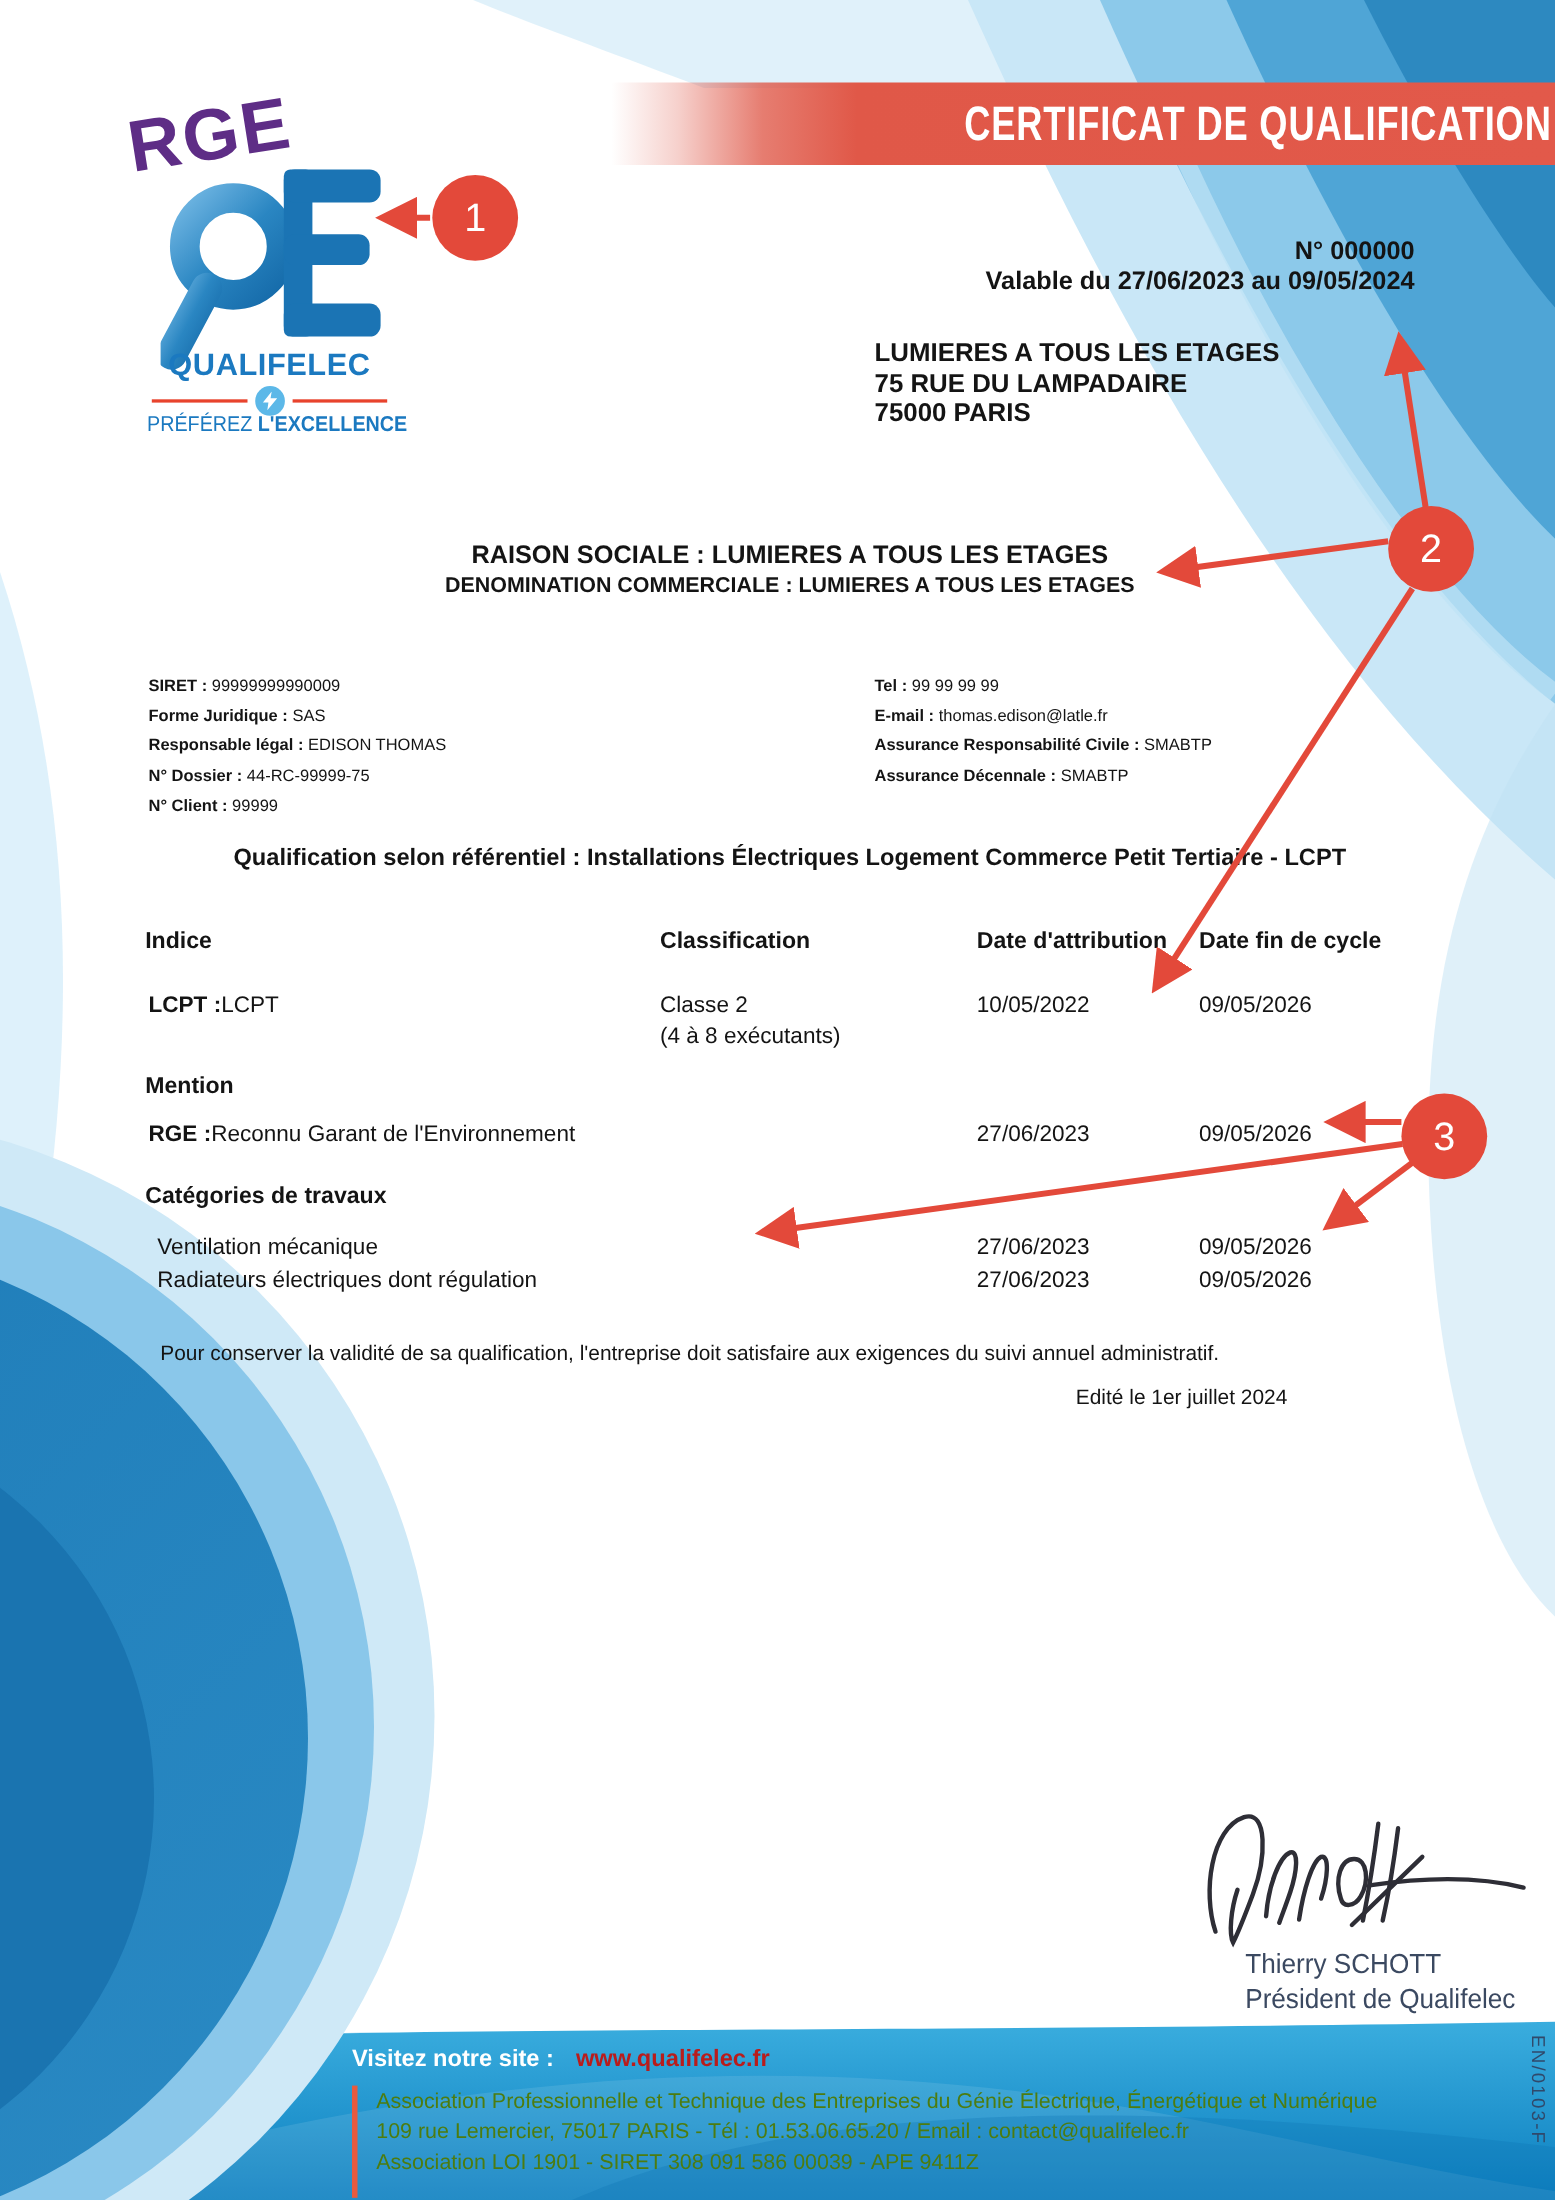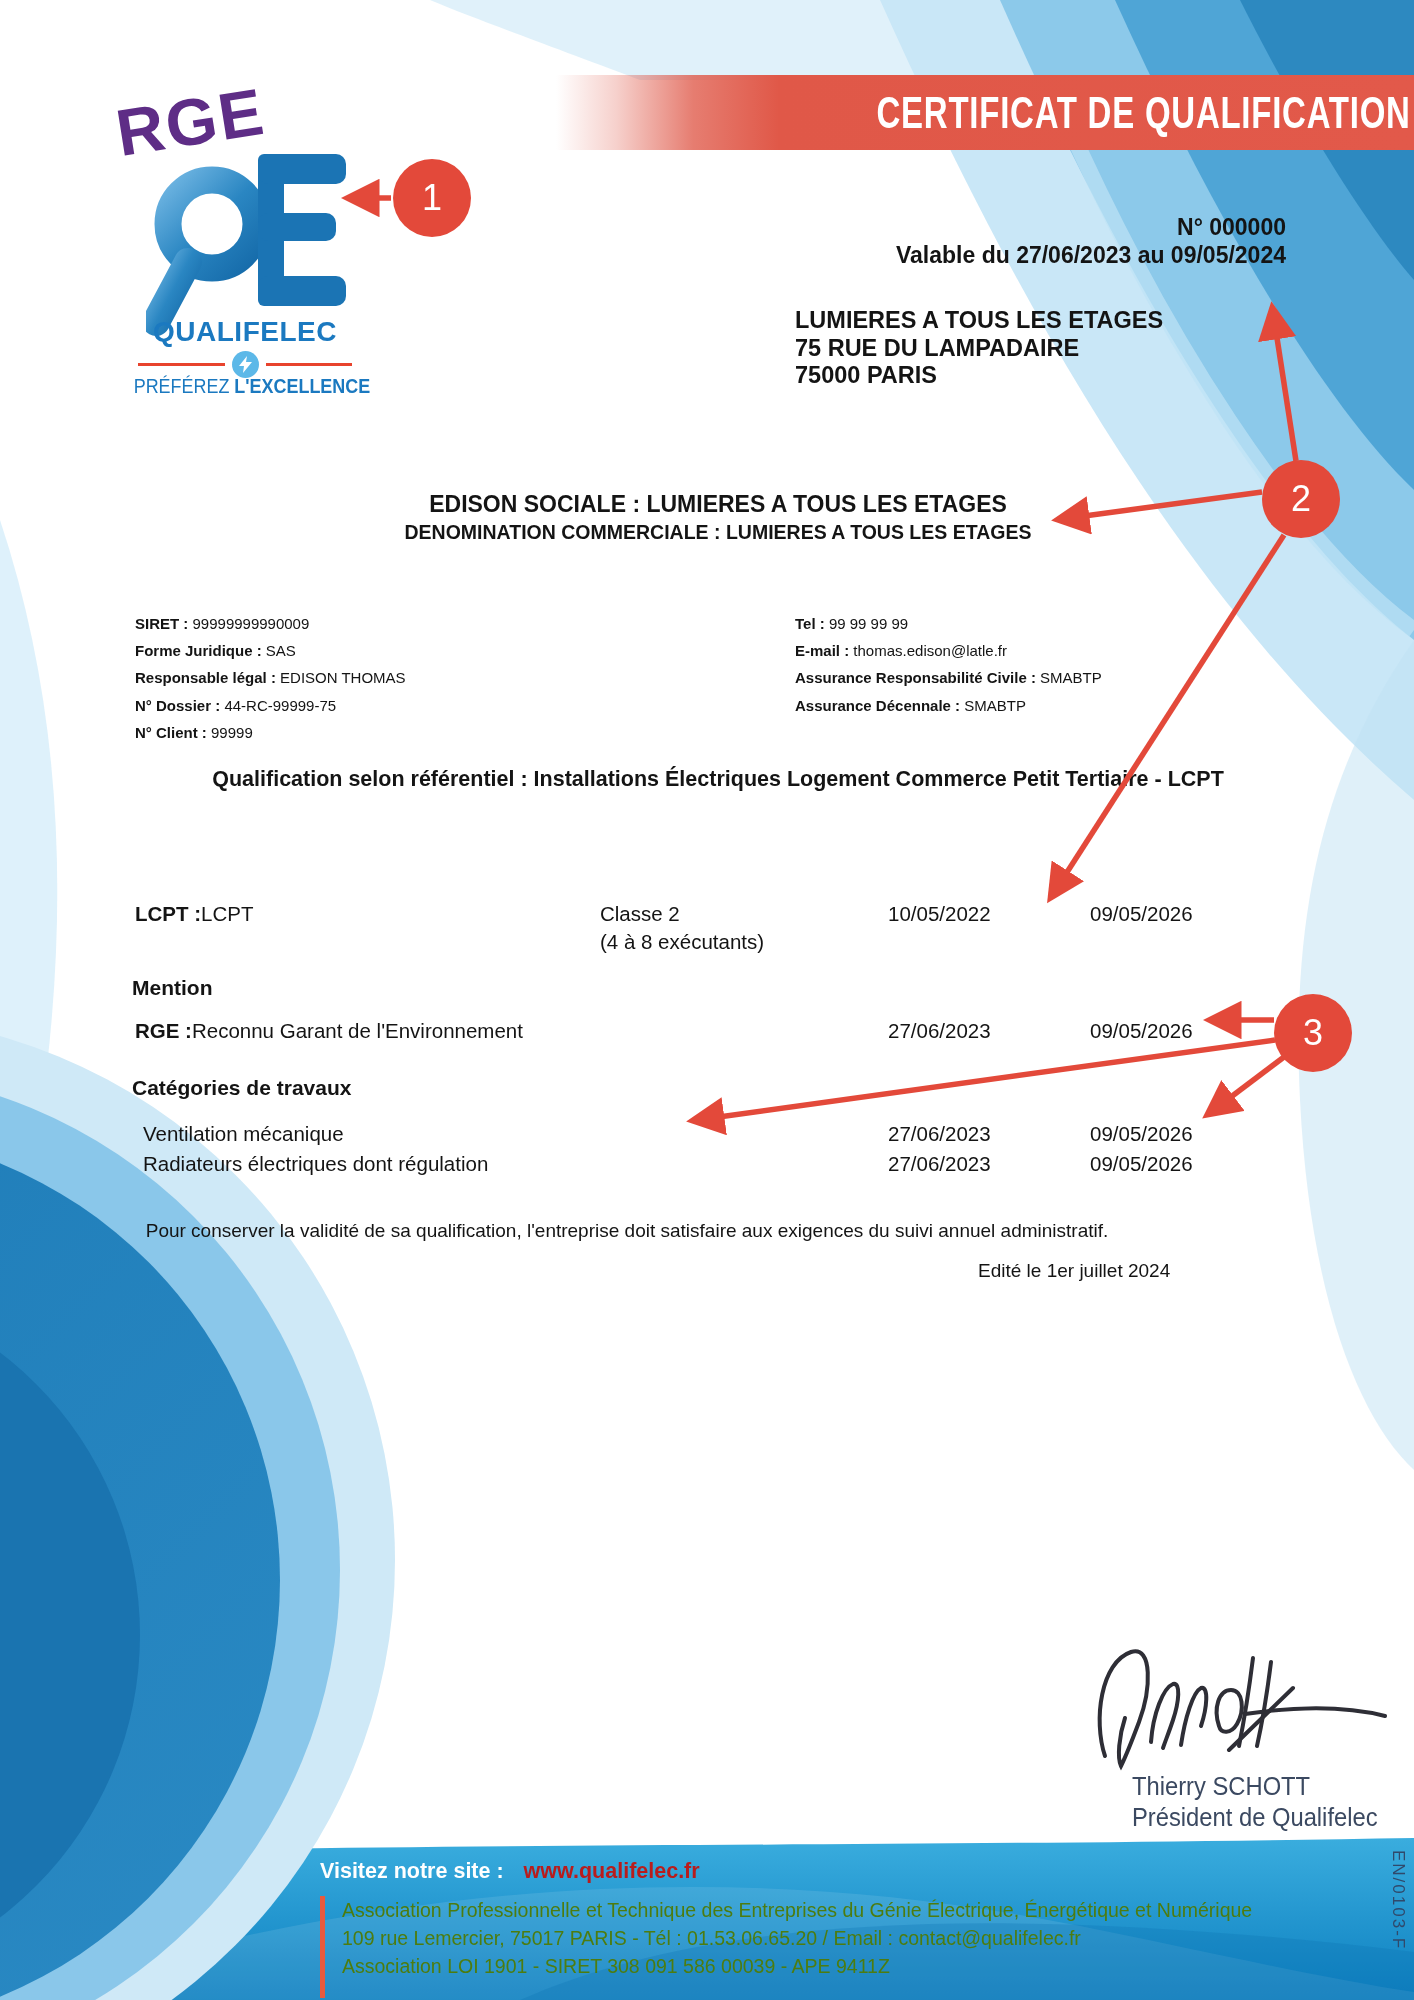--- a/index.html
+++ b/index.html
@@ -142,21 +142,21 @@
     <div>Valable du 27/06/2023 au 09/05/2024</div>
   </div>
 
   <div class="abs recipient">
     <div>LUMIERES A TOUS LES ETAGES</div>
     <div>75 RUE DU LAMPADAIRE</div>
     <div>75000 PARIS</div>
   </div>
 
   <div class="abs raison">
-    <span>EDISON SOCIALE :</span>
+    <span>RAISON SOCIALE :</span>
     <span>LUMIERES A TOUS LES ETAGES</span>
   </div>
   <div class="abs denom">
     <span>DENOMINATION COMMERCIALE :</span>
     <span>LUMIERES A TOUS LES ETAGES</span>
   </div>
 
   <div class="abs details details-left">
     <div><span class="lb">SIRET :</span> <span>99999999990009</span></div>
     <div><span class="lb">Forme Juridique :</span> <span>SAS</span></div>
@@ -167,20 +167,26 @@
 
   <div class="abs details details-right">
     <div><span class="lb">Tel :</span> <span>99 99 99 99</span></div>
     <div><span class="lb">E-mail :</span> <span>thomas.edison@latle.fr</span></div>
     <div><span class="lb">Assurance Responsabilité Civile :</span> <span>SMABTP</span></div>
     <div><span class="lb">Assurance Décennale :</span> <span>SMABTP</span></div>
   </div>
 
   <div class="abs qual-title">Qualification selon référentiel : Installations Électriques Logement Commerce Petit Tertiaire - LCPT</div>
 
+  <div class="abs trow th" style="top:844px;">
+    <span class="c1">Indice</span>
+    <span class="c2">Classification</span>
+    <span class="c3">Date d'attribution</span>
+    <span class="c4">Date fin de cycle</span>
+  </div>
 
   <div class="abs trow" style="top:902px;">
     <span class="c1r"><b>LCPT :</b><span> LCPT</span></span>
     <span class="c2">Classe 2</span>
     <span class="c3">10/05/2022</span>
     <span class="c4">09/05/2026</span>
   </div>
   <div class="abs trow" style="top:930px;text-align:right;">
     <span class="c2">(4 à 8 exécutants)</span>
   </div>

